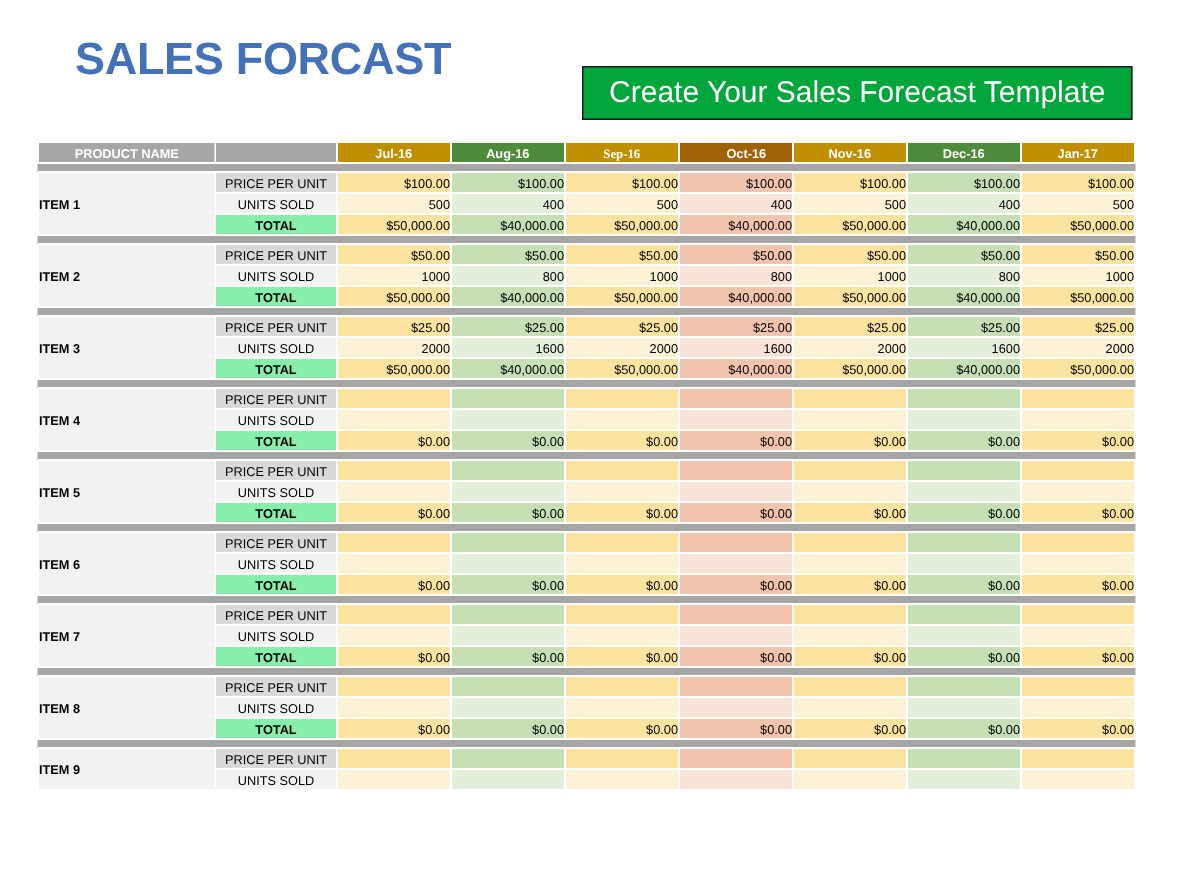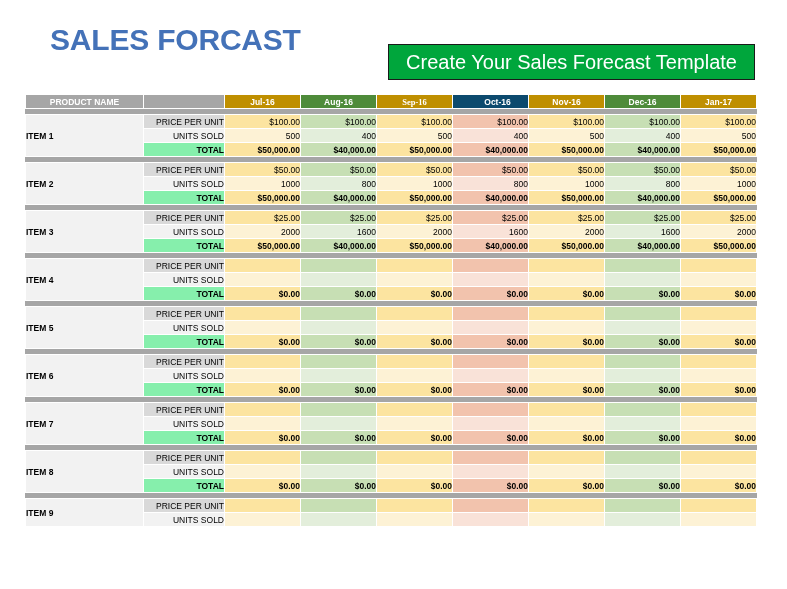--- a/index.html
+++ b/index.html
@@ -126,36 +126,36 @@
     text-align: left;
     padding-left: 10px;
     vertical-align: middle;
     border: 1px solid #ffffff;
   }
 
   
   td.lbl {
     color: #000000;
     font-size: 8.5px;
-    text-align: right;
+    text-align: center;
     padding-left: 6px;
     border: 1px solid #ffffff;
   }
   td.lbl-ppu   { background: #d9d9d9; }
   td.lbl-units { background: #f2f2f2; }
   td.lbl-total { background: #86efac; font-weight: bold; }
 
   
   td.val {
     text-align: right;
     padding-right: 5px;
     color: #000000;
     border: 1px solid #ffffff;
   }
-  td.val.total { font-weight: bold; padding-left: 12px; }
+  td.val.total { font-weight: normal; padding-left: 12px; }
 
   
   .t-gold-a  { background: #fce4a0; }
   .t-gold-b  { background: #fdf2d5; }
   .t-green-a { background: #c7dfb4; }
   .t-green-b { background: #e3eedb; }
   .t-red-a   { background: #f2c3ad; }
   .t-red-b   { background: #f9e2d8; }
 </style>
 </head>
@@ -180,21 +180,21 @@
         <col class="c-month">
       <col class="c-month">
     </colgroup>
     <thead>
       <tr id="header-row">
         <th class="hdr-product">PRODUCT NAME</th>
         <th class="hdr-blank"></th>
       <th class="hdr-month" style="background: rgb(191, 143, 0);">Jul-16</th>
           <th class="hdr-month" style="background: rgb(78, 139, 58);">Aug-16</th>
           <th class="hdr-month" style="background: rgb(191, 143, 0); font-family: Liberation Serif, serif;">Sep-16</th>
-          <th class="hdr-month" style="background: #0c4a6e; padding-left: 14px;">Oct-16</th>
+          <th class="hdr-month" style="background: #a16207; padding-left: 14px;">Oct-16</th>
           <th class="hdr-month" style="background: rgb(191, 143, 0);">Nov-16</th>
           <th class="hdr-month" style="background: rgb(78, 139, 58);">Dec-16</th>
           <th class="hdr-month" style="background: rgb(191, 143, 0);">Jan-17</th>
         </tr>
     </thead>
     <tbody id="table-body">
         <tr class="sep">
           <td colspan="9"></td>
         </tr>
         <tr>

